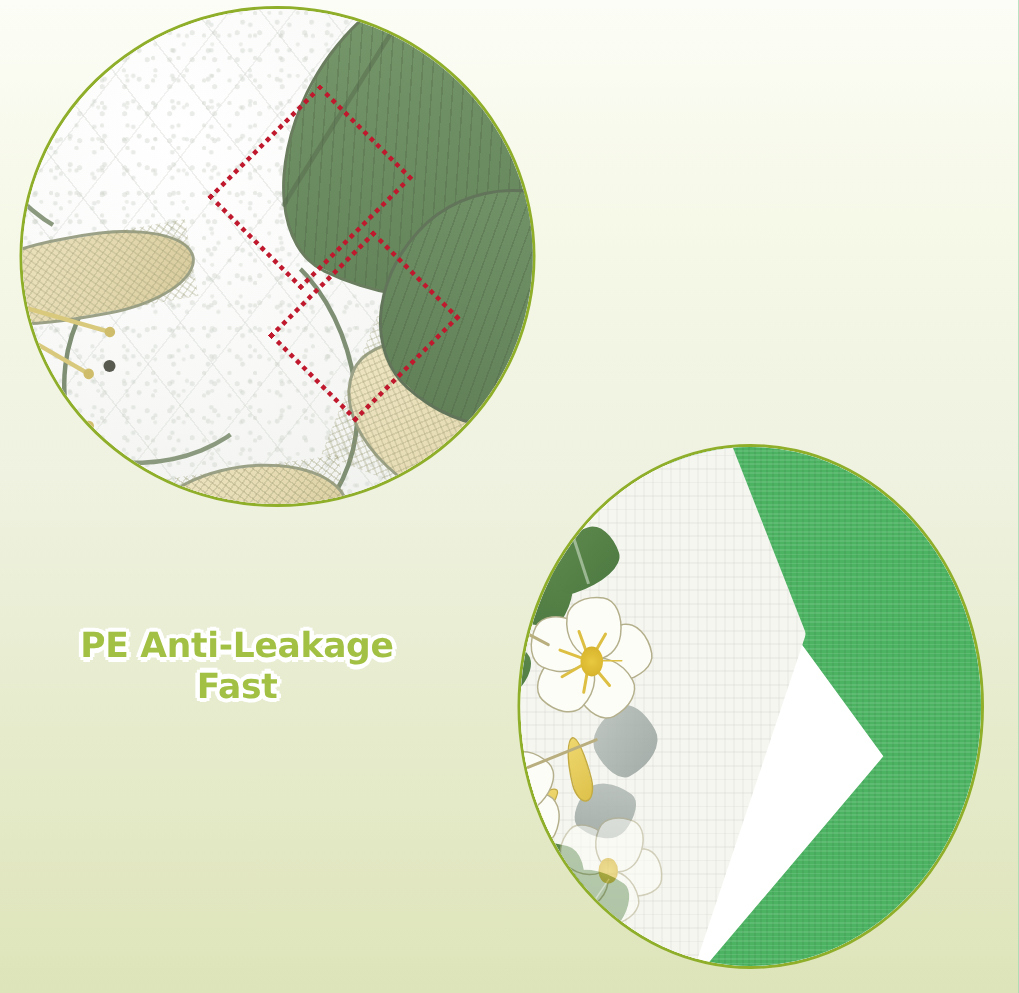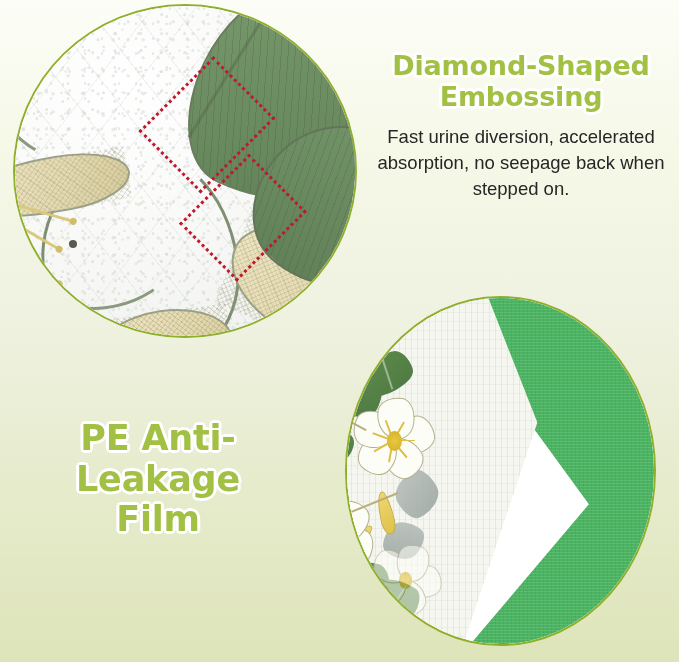--- a/index.html
+++ b/index.html
@@ -256,21 +256,21 @@
 
   .feature p {
     margin-top:11px;
     font-family:"Liberation Sans", sans-serif;
     font-weight:normal;
     font-size:18.5px;
     line-height:1.42;
     color:#262626;
   }
 
-  #feature-film h2 { font-size:35px; }
+  #feature-film h2 { font-size:23px; }
   #feature-film p  { font-size:18px; margin-top:13px; }
 </style>
 </head>
 <body>
 
 <div id="page">
 
   <div class="photo-circle" id="circle-emboss">
     <div class="ph-inner">
       <div class="pad-base"></div>
@@ -302,32 +302,25 @@
       </div>
       <div class="leaf-green2">
         <div class="leaf-veins"></div>
       </div>
 
       <div class="diamond d1"></div>
       <div class="diamond d2"></div>
     </div>
   </div>
 
-  <div class="feature" id="feature-emboss">
-    <h2>
-      <span>Diamond-Shaped</span><br>
-      <span>Embossing</span>
-    </h2>
-    <p>Fast urine diversion, accelerated absorption, no seepage back when stepped on.</p>
-  </div>
 
   <div class="feature" id="feature-film">
     <h2>
       <span>PE Anti-Leakage</span><br>
-      <span>Film</span>
+      <span>Fast</span>
     </h2>
   </div>
 
   <div class="photo-circle" id="circle-film">
     <div class="ph-inner">
       <div class="film-bg"></div>
 
       <div class="film-band">
         <div class="film-grain"></div>
       </div>

